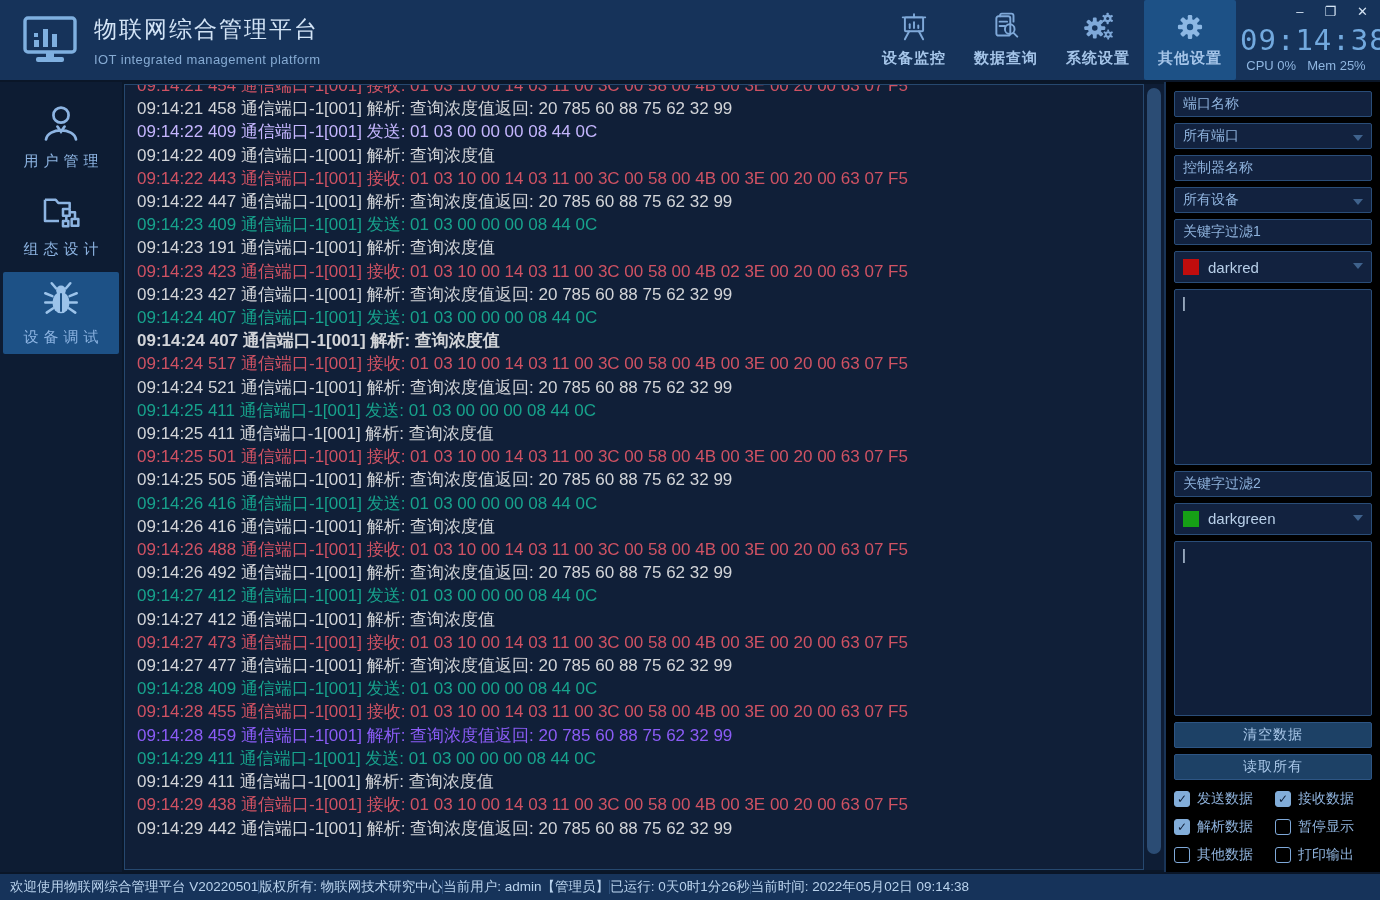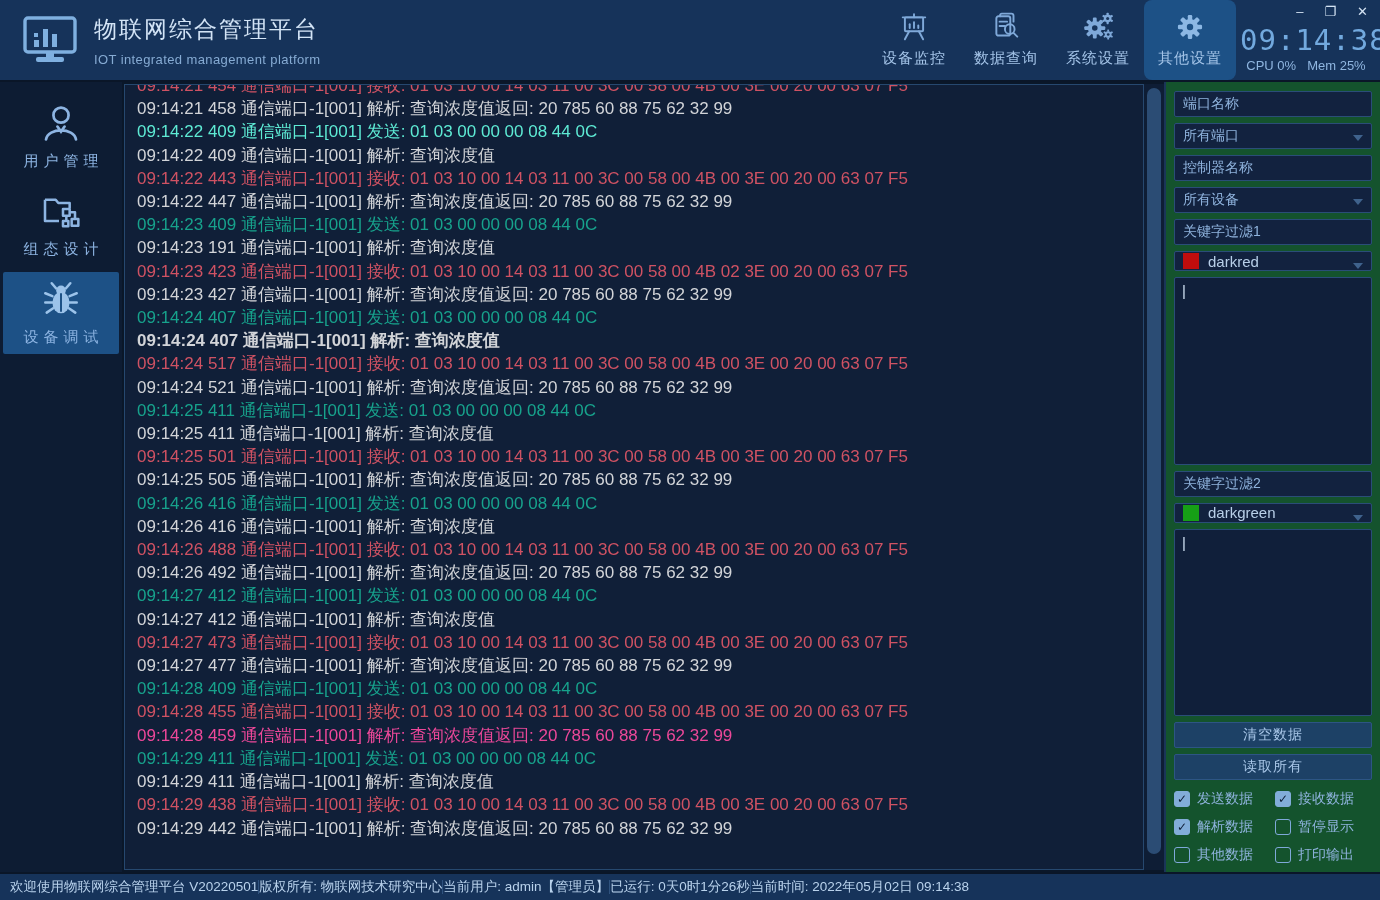--- a/index.html
+++ b/index.html
@@ -7,22 +7,22 @@
   body { font-family:"Liberation Sans","DejaVu Sans",sans-serif; background:#0a1628; }
   .app { width:1380px; height:900px; display:flex; flex-direction:column; background:#0c1a31; }
 
   
   .header { height:82px; flex:none; background:#16335a; display:flex; align-items:center; border-bottom:2px solid #0a1628; position:relative; }
   .logo { margin-left:22px; flex:none; }
   .title-block { margin-left:16px; }
   .app-title { font-size:23px; color:#d3e4f6; letter-spacing:2px; }
   .app-subtitle { font-size:13px; color:#86abd3; margin-top:7px; letter-spacing:.4px; }
   .header-nav { display:flex; margin-left:auto; height:100%; align-items:stretch; }
-  .nav-item { width:92px; display:flex; flex-direction:column; align-items:center; justify-content:center; gap:7px; cursor:pointer; }
-  .nav-item.active { background:#1d5186; border-radius:8px; }
+  .nav-item { width:92px; display:flex; flex-direction:column; align-items:center; justify-content:center; gap:7px; cursor:pointer;font-weight:bold; }
+  .nav-item.active { background:#1d5186; border-radius:2px; }
   .nav-label { font-size:15px; color:#a4c4e8; letter-spacing:1px; white-space:nowrap; }
   .clock-block { width:132px; height:100%; flex:none; margin:0 8px 0 4px; position:relative; }
   .win-controls { position:absolute; top:5px; right:4px; display:flex; gap:21px; color:#d5e4f4; font-size:13px; line-height:13px; }
   .win-controls span { cursor:pointer; }
   .clock-digits { position:absolute; top:23px; left:0; right:0; text-align:center; font-family:"DejaVu Sans Mono",monospace; font-size:29px; color:#72a9de; letter-spacing:1px; white-space:nowrap; }
   .clock-stats { position:absolute; bottom:7px; left:0; right:0; display:flex; justify-content:center; gap:11px; font-size:13px; color:#8fb6e0; white-space:nowrap; }
 
   
   .main { flex:1; display:flex; min-height:0; background:#0a1729; }
   .sidebar { width:122px; flex:none; background:#0d1c33; padding-top:14px; display:flex; flex-direction:column; gap:6px; }
@@ -31,24 +31,24 @@
   .side-label { font-size:15px; color:#8db4e2; letter-spacing:5px; padding-left:5px; white-space:nowrap; }
 
   .log-panel { flex:1; min-width:0; margin:2px 0 2px 2px; border:1px solid #26486f; background:#101f38; overflow:hidden; }
   .log-list { margin-top:-11px; padding-left:12px; }
   .log-line { font-size:17px; line-height:23.2px; white-space:nowrap; }
 
   .log-scrollbar { width:20px; flex:none; margin:2px 0; position:relative; background:#0e1d35; }
   .scroll-thumb { position:absolute; left:3px; right:3px; top:4px; height:calc(100% - 20px); background:#2b4c74; border-radius:7px; }
 
   
-  .right-panel { width:216px; flex:none; background:#14532d; border-left:2px solid #1a3558; padding:9px 8px 6px 8px; display:flex; flex-direction:column; gap:6px; }
+  .right-panel { width:216px; flex:none; background:#000000; border-left:2px solid #1a3558; padding:9px 8px 6px 8px; display:flex; flex-direction:column; gap:6px; }
   .fbox { height:26px; flex:none; border:1px solid #2a4d78; border-radius:2px; background:#12223f; display:flex; align-items:center; padding:0 8px; font-size:14px; color:#8fb3dd; position:relative; }
   .chev { position:absolute; right:8px; top:11px; width:0; height:0; border-left:5px solid transparent; border-right:5px solid transparent; border-top:6px solid #3f628c; }
-  .color-select { height:20px; font-size:15px; color:#b8cfe8; gap:9px; }
+  .color-select { height:32px; font-size:15px; color:#b8cfe8; gap:9px; }
   .swatch { width:16px; height:16px; flex:none; }
   .ftext { flex:1 1 0; min-height:0; border:1px solid #2a4d78; border-radius:2px; background:#101f3a; color:#cfe0f2; font-size:15px; padding:4px 7px; }
   .fbtn { height:26px; flex:none; background:#1d4166; border:1px solid #2d5584; border-radius:2px; color:#a9c7e8; font-size:14px; display:flex; align-items:center; justify-content:center; cursor:pointer; letter-spacing:1px; }
   .cb-grid { display:grid; grid-template-columns:1fr 1fr; gap:10px 4px; padding:4px 0 2px 0; }
   .cb { display:flex; align-items:center; gap:7px; cursor:pointer; }
   .cb-box { width:16px; height:16px; flex:none; border-radius:3px; border:1px solid #7fa9d9; display:flex; align-items:center; justify-content:center; }
   .cb-box.checked { background:#82add9; border-color:#82add9; }
   .cb-check { font-size:12px; font-weight:bold; color:#0e1d36; display:none; line-height:12px; }
   .cb-box.checked .cb-check { display:block; }
   .cb-label { font-size:14px; color:#8fb3dd; white-space:nowrap; }
@@ -232,21 +232,21 @@
           </svg>
         </span>
         <span class="side-label">设备调试</span>
       </div>
     </div>
 
     <div class="log-panel">
       <div class="log-list">
           <div class="log-line" style="color: rgb(207, 82, 99);">09:14:21 454 通信端口-1[001] 接收: 01 03 10 00 14 03 11 00 3C 00 58 00 4B 00 3E 00 20 00 63 07 F5</div>
           <div class="log-line" style="color: rgb(210, 212, 216);">09:14:21 458 通信端口-1[001] 解析: 查询浓度值返回: 20 785 60 88 75 62 32 99</div>
-          <div class="log-line" style="color: #5eead4;">09:14:22 409 通信端口-1[001] 发送: 01 03 00 00 00 08 44 0C</div>
+          <div class="log-line" style="color: #c4b5fd;">09:14:22 409 通信端口-1[001] 发送: 01 03 00 00 00 08 44 0C</div>
           <div class="log-line" style="color: rgb(210, 212, 216);">09:14:22 409 通信端口-1[001] 解析: 查询浓度值</div>
           <div class="log-line" style="color: rgb(207, 82, 99);">09:14:22 443 通信端口-1[001] 接收: 01 03 10 00 14 03 11 00 3C 00 58 00 4B 00 3E 00 20 00 63 07 F5</div>
           <div class="log-line" style="color: rgb(210, 212, 216);">09:14:22 447 通信端口-1[001] 解析: 查询浓度值返回: 20 785 60 88 75 62 32 99</div>
           <div class="log-line" style="color: rgb(23, 162, 140);">09:14:23 409 通信端口-1[001] 发送: 01 03 00 00 00 08 44 0C</div>
           <div class="log-line" style="color: rgb(210, 212, 216);">09:14:23 191 通信端口-1[001] 解析: 查询浓度值</div>
           <div class="log-line" style="color: rgb(207, 82, 99);">09:14:23 423 通信端口-1[001] 接收: 01 03 10 00 14 03 11 00 3C 00 58 00 4B 02 3E 00 20 00 63 07 F5</div>
           <div class="log-line" style="color: rgb(210, 212, 216);">09:14:23 427 通信端口-1[001] 解析: 查询浓度值返回: 20 785 60 88 75 62 32 99</div>
           <div class="log-line" style="color: rgb(23, 162, 140);">09:14:24 407 通信端口-1[001] 发送: 01 03 00 00 00 08 44 0C</div>
           <div class="log-line" style="color: rgb(210, 212, 216); font-weight: bold;">09:14:24 407 通信端口-1[001] 解析: 查询浓度值</div>
           <div class="log-line" style="color: rgb(207, 82, 99);">09:14:24 517 通信端口-1[001] 接收: 01 03 10 00 14 03 11 00 3C 00 58 00 4B 00 3E 00 20 00 63 07 F5</div>
@@ -258,21 +258,21 @@
           <div class="log-line" style="color: rgb(23, 162, 140);">09:14:26 416 通信端口-1[001] 发送: 01 03 00 00 00 08 44 0C</div>
           <div class="log-line" style="color: rgb(210, 212, 216);">09:14:26 416 通信端口-1[001] 解析: 查询浓度值</div>
           <div class="log-line" style="color: rgb(207, 82, 99);">09:14:26 488 通信端口-1[001] 接收: 01 03 10 00 14 03 11 00 3C 00 58 00 4B 00 3E 00 20 00 63 07 F5</div>
           <div class="log-line" style="color: rgb(210, 212, 216);">09:14:26 492 通信端口-1[001] 解析: 查询浓度值返回: 20 785 60 88 75 62 32 99</div>
           <div class="log-line" style="color: rgb(23, 162, 140);">09:14:27 412 通信端口-1[001] 发送: 01 03 00 00 00 08 44 0C</div>
           <div class="log-line" style="color: rgb(210, 212, 216);">09:14:27 412 通信端口-1[001] 解析: 查询浓度值</div>
           <div class="log-line" style="color: rgb(207, 82, 99);">09:14:27 473 通信端口-1[001] 接收: 01 03 10 00 14 03 11 00 3C 00 58 00 4B 00 3E 00 20 00 63 07 F5</div>
           <div class="log-line" style="color: rgb(210, 212, 216);">09:14:27 477 通信端口-1[001] 解析: 查询浓度值返回: 20 785 60 88 75 62 32 99</div>
           <div class="log-line" style="color: rgb(23, 162, 140);">09:14:28 409 通信端口-1[001] 发送: 01 03 00 00 00 08 44 0C</div>
           <div class="log-line" style="color: rgb(207, 82, 99);">09:14:28 455 通信端口-1[001] 接收: 01 03 10 00 14 03 11 00 3C 00 58 00 4B 00 3E 00 20 00 63 07 F5</div>
-          <div class="log-line" style="color: #ec4899;">09:14:28 459 通信端口-1[001] 解析: 查询浓度值返回: 20 785 60 88 75 62 32 99</div>
+          <div class="log-line" style="color: #8b5cf6;">09:14:28 459 通信端口-1[001] 解析: 查询浓度值返回: 20 785 60 88 75 62 32 99</div>
           <div class="log-line" style="color: rgb(23, 162, 140);">09:14:29 411 通信端口-1[001] 发送: 01 03 00 00 00 08 44 0C</div>
           <div class="log-line" style="color: rgb(210, 212, 216);">09:14:29 411 通信端口-1[001] 解析: 查询浓度值</div>
           <div class="log-line" style="color: rgb(207, 82, 99);">09:14:29 438 通信端口-1[001] 接收: 01 03 10 00 14 03 11 00 3C 00 58 00 4B 00 3E 00 20 00 63 07 F5</div>
           <div class="log-line" style="color: rgb(210, 212, 216);">09:14:29 442 通信端口-1[001] 解析: 查询浓度值返回: 20 785 60 88 75 62 32 99</div>
         </div>
     </div>
 
     <div class="log-scrollbar">
       <div class="scroll-thumb"></div>
     </div>

